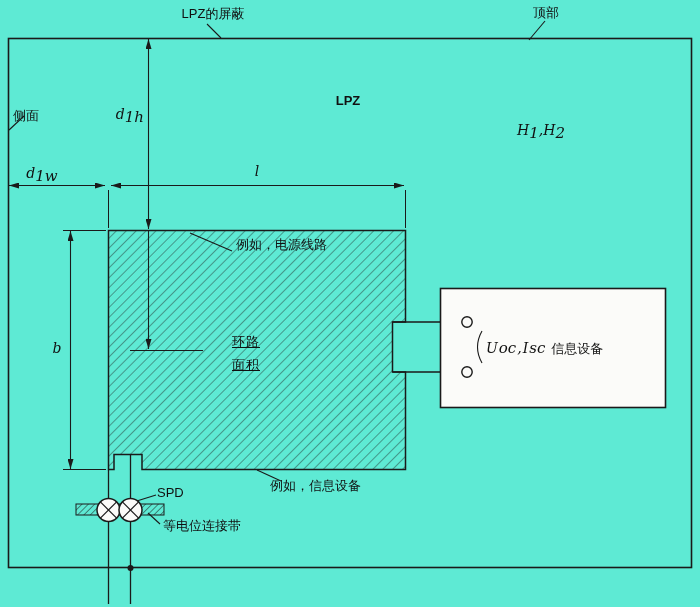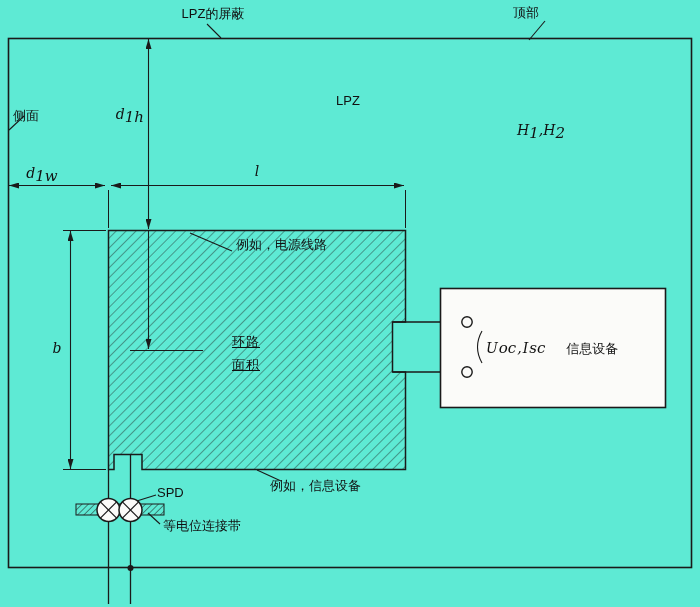--- a/index.html
+++ b/index.html
@@ -8,21 +8,21 @@
     font-family:"Liberation Sans",sans-serif;color:#1a1a1a;overflow:hidden;padding-left:17px;
   }
   #diagram-svg{position:absolute;left:0;top:0;}
   .lbl{position:absolute;white-space:nowrap;font-size:13px;color:#111;}
   .center{transform:translateX(-50%);}
   .right{transform:translateX(-100%);}
   .math{font-family:"DejaVu Serif",serif;font-style:italic;font-size:14px;}
   .math .sub{font-size:15px;vertical-align:-3px;letter-spacing:0;}
   .two-line{text-align:center;line-height:23px;letter-spacing:1px;text-decoration:underline;}
   .eq-lbl{display:flex;align-items:baseline;gap:1px;}
-  .eq-lbl .cjk{font-family:"Liberation Sans",sans-serif;font-style:normal;font-size:13px;margin-left:20px;}
+  .eq-lbl .cjk{font-family:"Liberation Sans",sans-serif;font-style:normal;font-size:13px;margin-left:5px;}
 </style>
 </head>
 <body>
 
 <div id="stage">
 
   <svg id="diagram-svg" width="700" height="607" viewBox="0 0 700 607">
     <defs>
       <pattern id="hatch" width="7" height="7" patternUnits="userSpaceOnUse" patternTransform="rotate(45)">
         <line x1="0" y1="0" x2="0" y2="7" stroke="#1a1a1a" stroke-width="0.8"></line>
@@ -85,23 +85,23 @@
 
     <circle cx="130.5" cy="568" r="3" fill="#1a1a1a"></circle>
 
     <rect x="440.5" y="288.5" width="225" height="119" fill="#fbfbf9" stroke="#1a1a1a" stroke-width="1.6"></rect>
     <circle cx="467" cy="322" r="5.2" fill="#fbfbf9" stroke="#1a1a1a" stroke-width="1.4"></circle>
     <circle cx="467" cy="372" r="5.2" fill="#fbfbf9" stroke="#1a1a1a" stroke-width="1.4"></circle>
     <path d="M482,331 Q473,347 482,363" fill="none" stroke="#1a1a1a" stroke-width="1.1"></path>
   </svg>
 
   <div class="lbl center" style="left:213px;top:5px">LPZ的屏蔽</div>
-  <div class="lbl center" style="left:526px;top:4px">顶部</div>
+  <div class="lbl center" style="left:546px;top:4px">顶部</div>
   <div class="lbl" style="left:13px;top:107px">侧面</div>
-  <div class="lbl center" style="left:348px;top:93px;font-weight:normal">LPZ</div>
+  <div class="lbl center" style="left:348px;top:93px;font-weight:bold">LPZ</div>
 
   <div class="lbl math center" style="left:541px;top:122px">
     <span>H</span><span class="sub">1</span><span>,</span><span>H</span><span class="sub">2</span>
   </div>
 
   <div class="lbl math right" style="left:144px;top:106px">
     <span>d</span><span class="sub">1h</span>
   </div>
 
   <div class="lbl math center" style="left:42px;top:165px">

